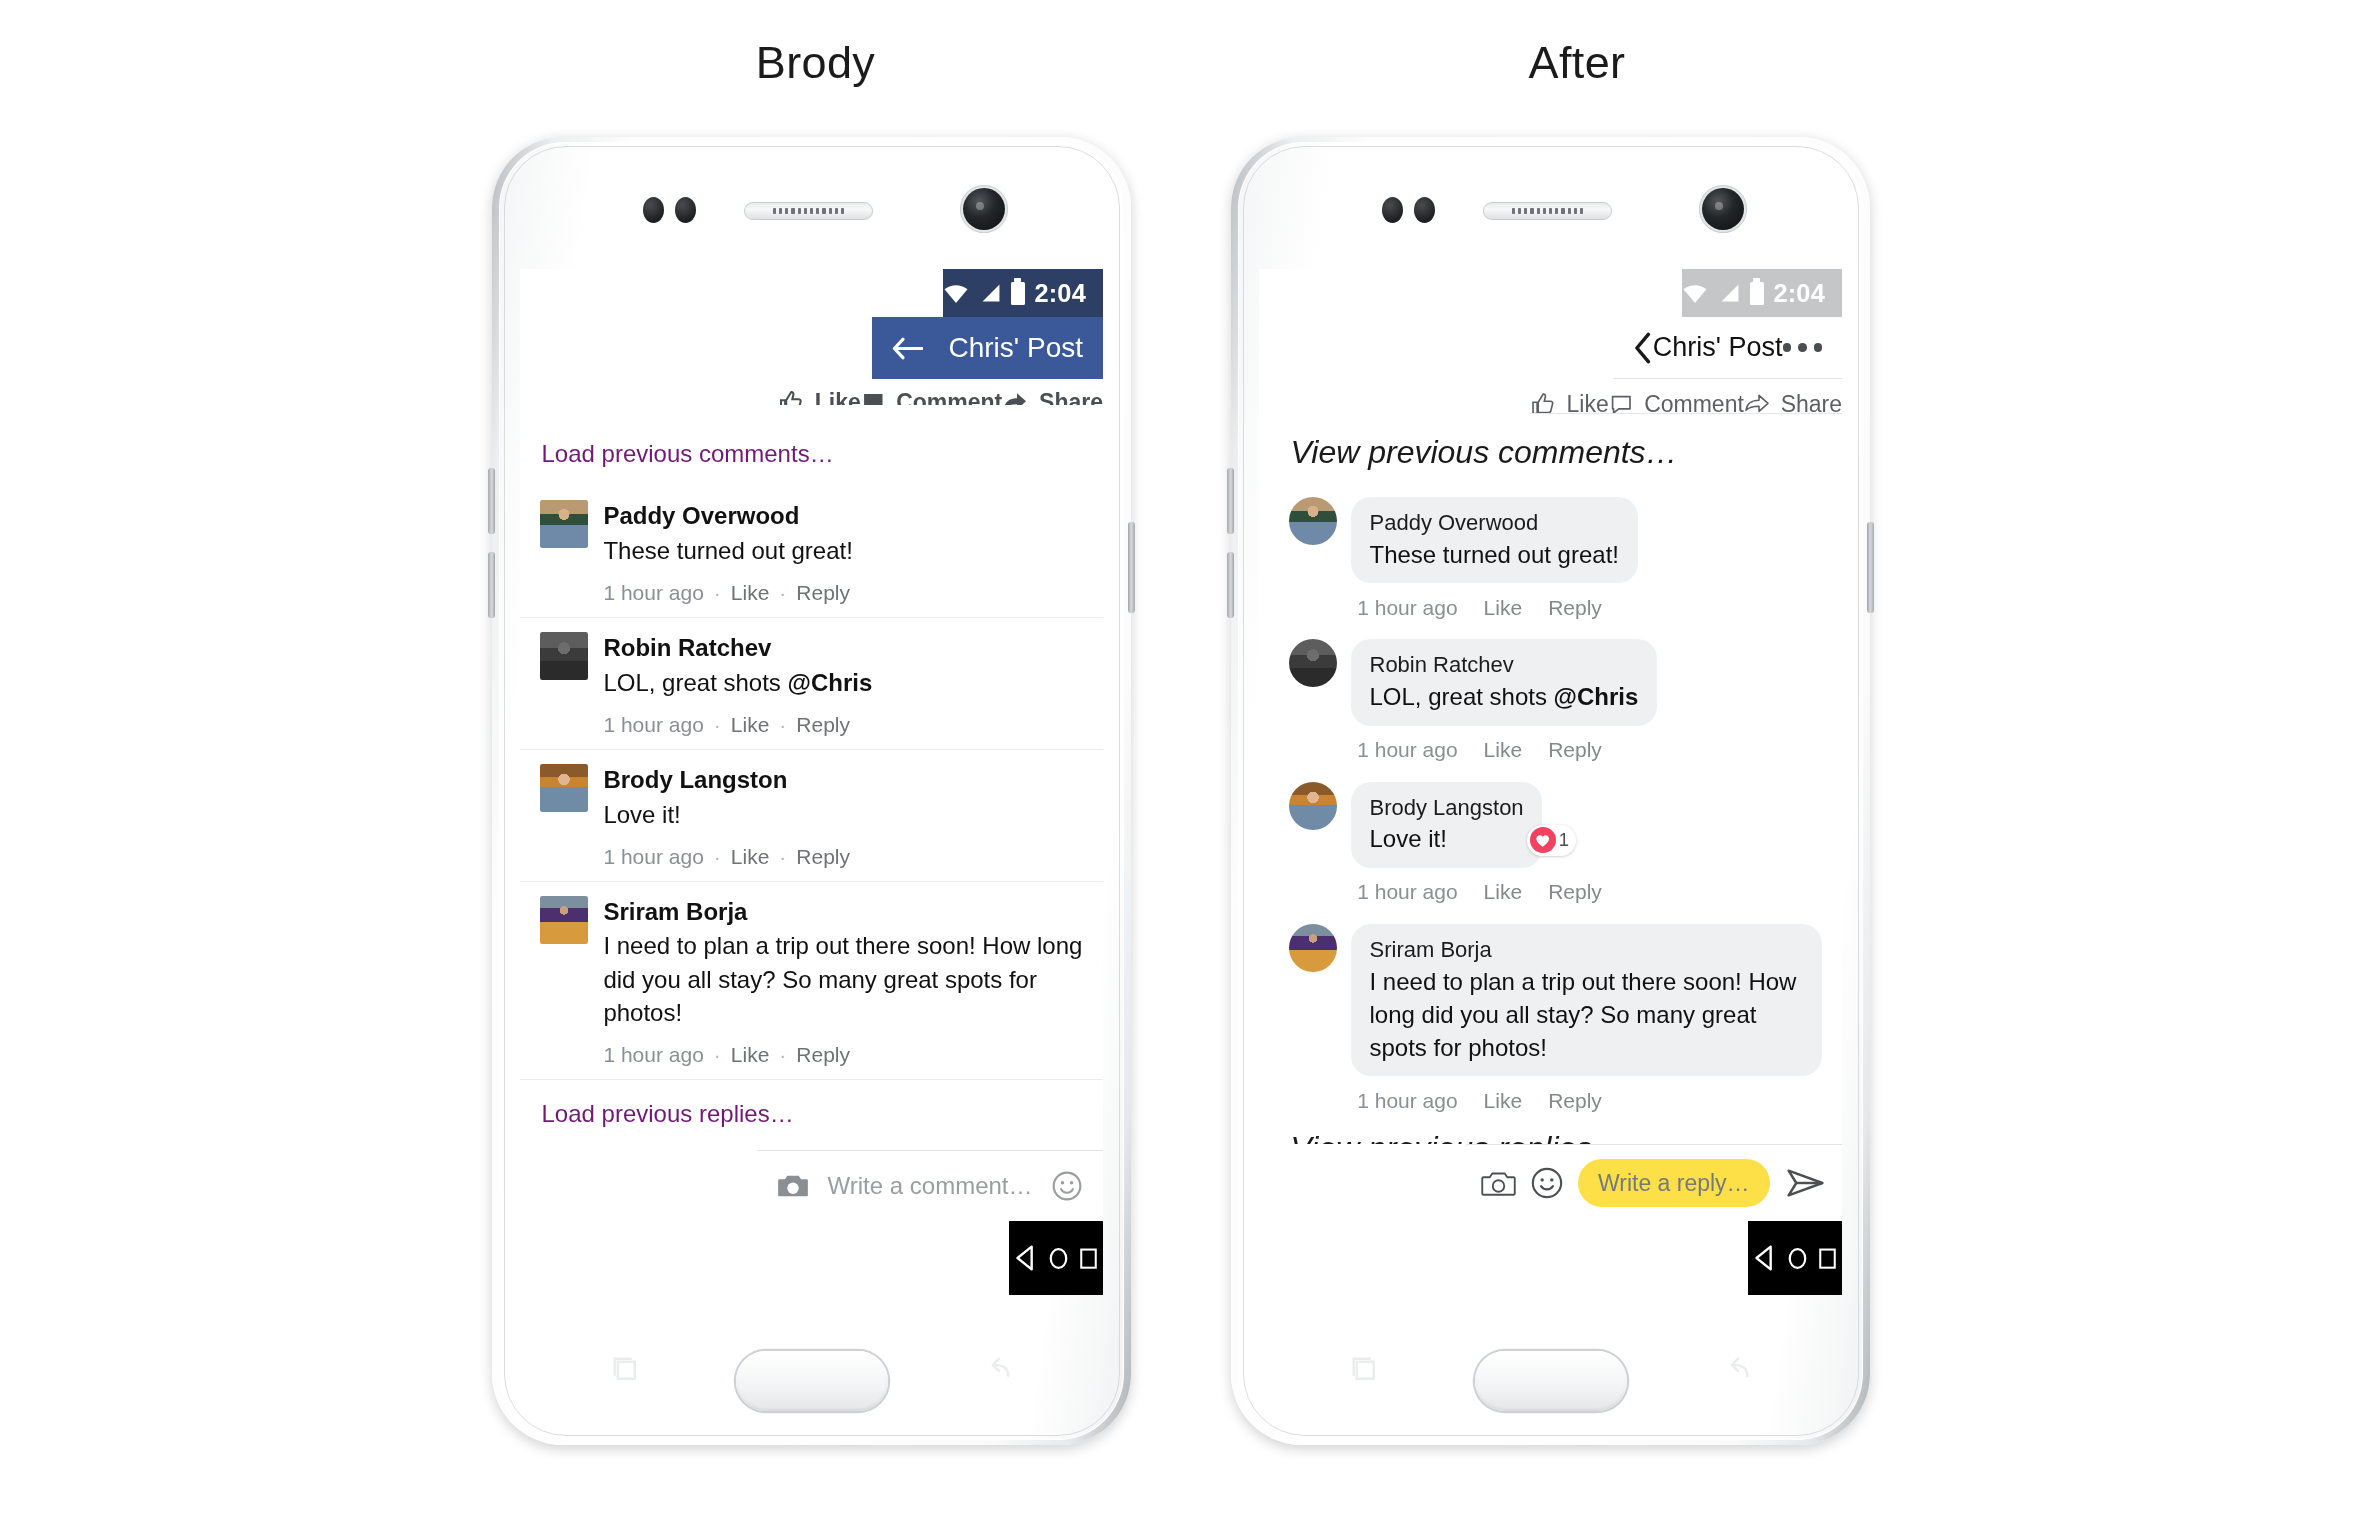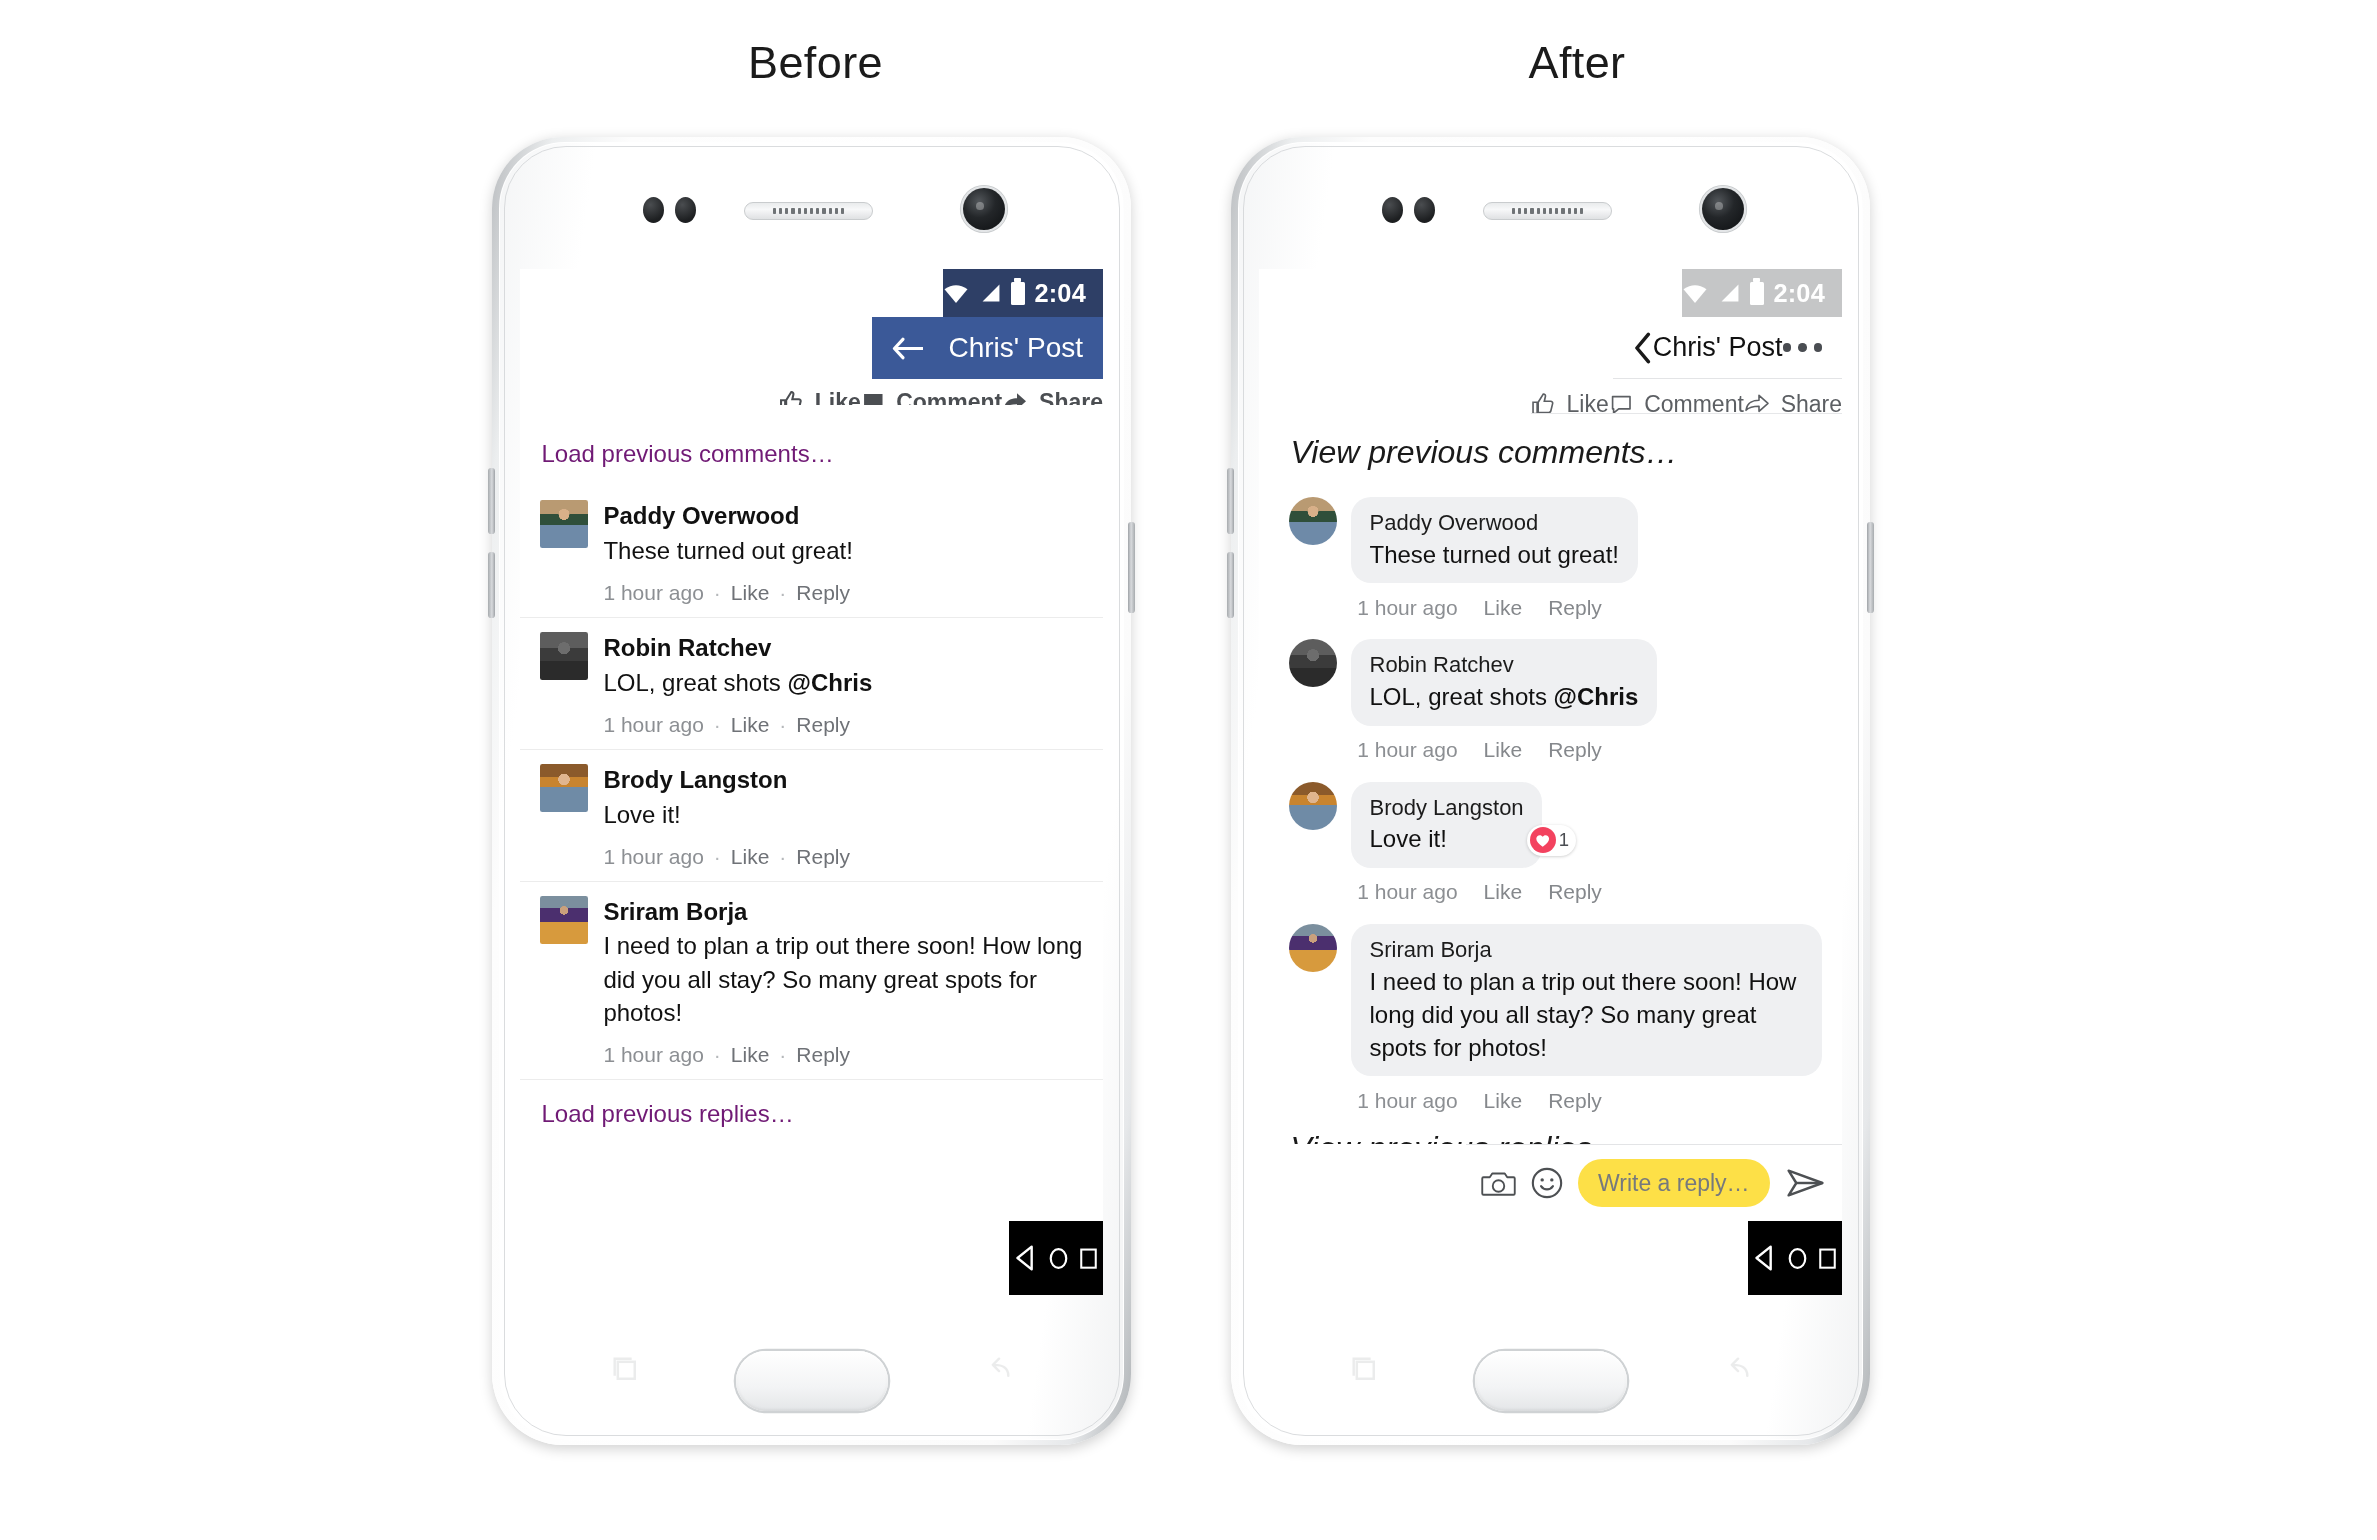--- a/index.html
+++ b/index.html
@@ -204,21 +204,21 @@
       linear-gradient(180deg,#8b5a2b 0 28%,#c8842f 28% 48%,#6f8ba6 48% 100%); }
   .av-sriram { background:
       radial-gradient(circle at 50% 30%, #caa07c 0 10%, transparent 10.5%),
       linear-gradient(180deg,#7b8f9e 0 26%,#4b2f6e 26% 54%,#d79a3d 54% 100%); }
 </style>
 </head>
 <body>
 
 <div class="stage">
 
-  <div class="caption before">Before</div>
+  <div class="caption before">Brody</div>
   <div class="caption after">After</div>
 
   <div class="phone before">
     <div class="body-outer"></div>
     <div class="body-inner"></div>
     <div class="rim-hl"></div>
     <div class="btn-power"></div>
     <div class="btn-vol"></div>
     <div class="btn-vol two"></div>
     <div class="sensor a"></div>
@@ -347,20 +347,33 @@
         </div>
 
         <div class="loadlink">Load previous replies…</div>
 
         <div class="c-row" style="border-bottom:none;padding-bottom:0;">
           
           
         </div>
       </div>
 
+      <div class="composer-before">
+        <svg width="32" height="28" viewBox="0 0 28 24">
+          <path d="M9 3h10l2 3h5a1 1 0 011 1v13a1 1 0 01-1 1H2a1 1 0 01-1-1V7a1 1 0 011-1h5z" fill="#8b8e92"></path>
+          <circle cx="14" cy="14" r="5" fill="#ffffff"></circle>
+        </svg>
+        <div class="ph">Write a comment…</div>
+        <svg width="32" height="32" viewBox="0 0 24 24">
+          <circle cx="12" cy="12" r="10" fill="none" stroke="#9a9da1" stroke-width="1.6"></circle>
+          <circle cx="8.6" cy="9.6" r="1.3" fill="#9a9da1"></circle>
+          <circle cx="15.4" cy="9.6" r="1.3" fill="#9a9da1"></circle>
+          <path d="M7.6 14.4a5 5 0 008.8 0" fill="none" stroke="#9a9da1" stroke-width="1.6" stroke-linecap="round"></path>
+        </svg>
+      </div>
 
       <div class="navbar">
         <svg width="34" height="34" viewBox="0 0 24 24">
           <path d="M16 4 L6 12 L16 20 Z" fill="none" stroke="#fff" stroke-width="1.7" stroke-linejoin="round"></path>
         </svg>
         <svg width="31" height="31" viewBox="0 0 24 24">
           <ellipse cx="12" cy="12" rx="6" ry="7.3" fill="none" stroke="#fff" stroke-width="1.7"></ellipse>
         </svg>
         <svg width="29" height="29" viewBox="0 0 24 24">
           <rect x="6" y="4.6" width="12" height="15" fill="none" stroke="#fff" stroke-width="1.7"></rect>

